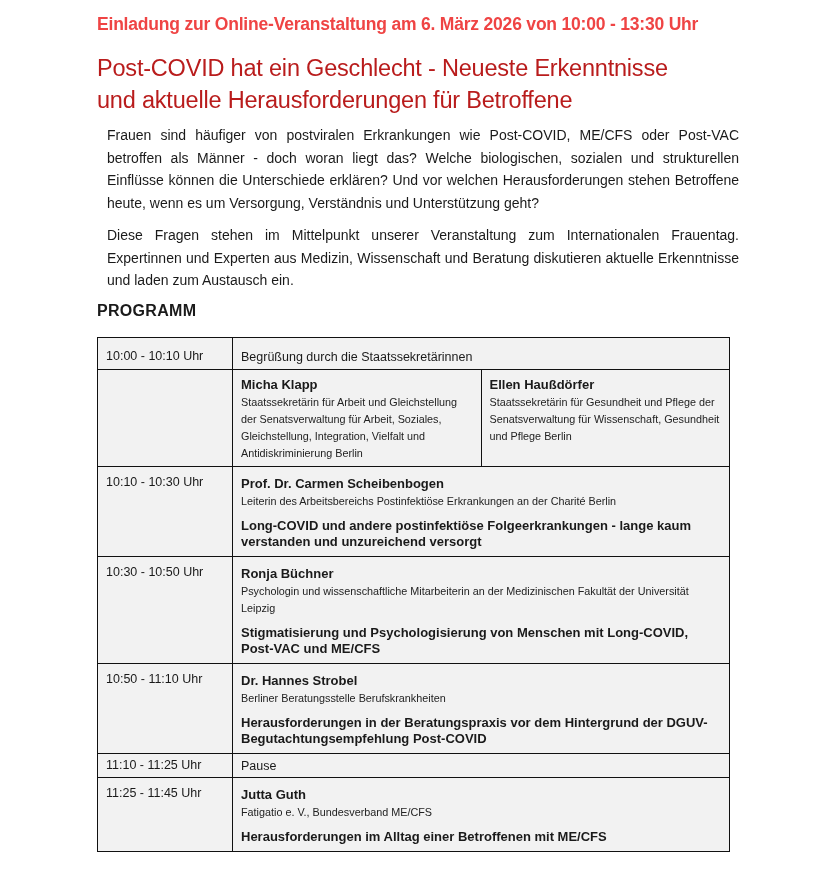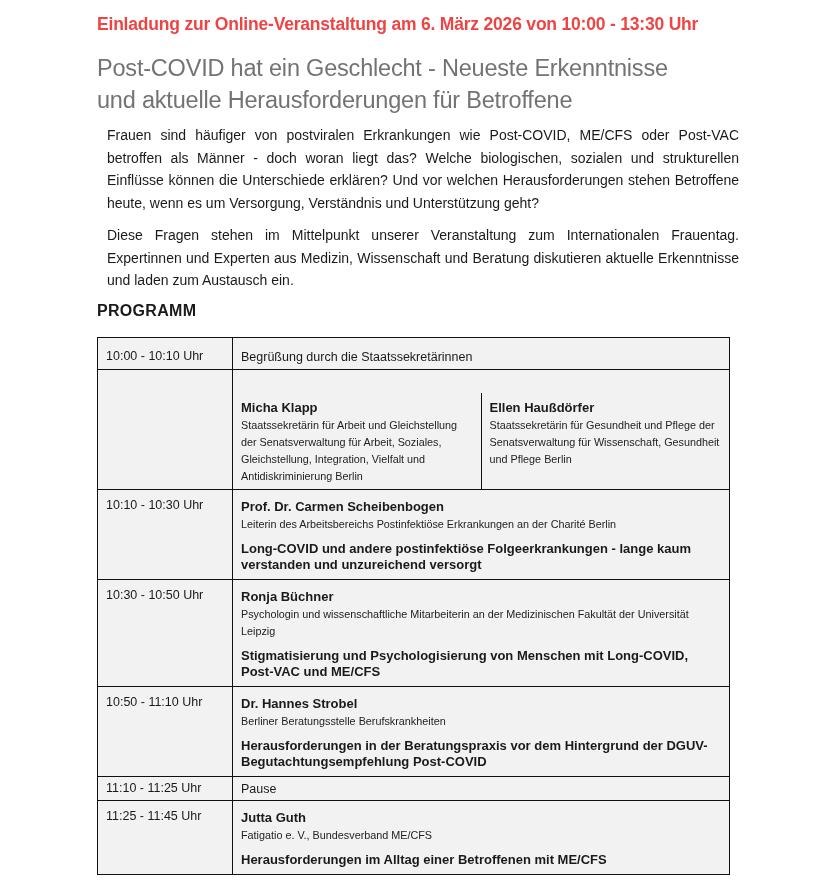--- a/index.html
+++ b/index.html
@@ -1,31 +1,31 @@
 <!DOCTYPE html>
 <html><head>
 <meta charset="utf-8">
 <style>
   html, body { margin: 0; padding: 0; background: #ffffff; }
   body { width: 814px; height: 881px; position: relative; font-family: "Liberation Sans", "DejaVu Sans", sans-serif; color: #1a1a1a; overflow: hidden; }
   .page { position: absolute; left: 97px; top: 0; width: 632px; }
   .invite { position: absolute; top: 14px; left: 0; font-size: 17.5px; font-weight: bold; color: #ef4444; letter-spacing: -0.2px; white-space: nowrap; }
-  .title { position: absolute; top: 52px; left: 0; width: 640px; font-size: 23.5px; line-height: 32px; color: #737373; letter-spacing: -0.2px; }
+  .title { position: absolute; top: 52px; left: 0; width: 640px; font-size: 23.5px; line-height: 32px; color: #b91c1c; letter-spacing: -0.2px; }
   .intro { position: absolute; left: 10px; width: 632px; font-size: 14px; line-height: 22.5px; text-align: justify; }
   .intro1 { top: 124px; }
   .intro2 { top: 224px; }
   .programm { position: absolute; top: 302px; left: 0; font-size: 16px; font-weight: bold; letter-spacing: 0.3px; }
   table.prog { position: absolute; top: 337px; left: 0; width: 633px; border-collapse: collapse; font-size: 12.5px; }
   table.prog td { border: 1.4px solid #111; background: #f2f2f2; vertical-align: top; padding: 0; }
   td.time { width: 126px; padding: 8px 0 0 8px !important; font-size: 12.5px; }
   td.content { padding: 8px 8px 6px 8px !important; }
   .name { font-size: 13px; font-weight: bold; line-height: 18px; }
   .role { font-size: 10.8px; line-height: 17px; color: #222; }
   .talk { font-size: 13px; font-weight: bold; line-height: 16px; margin-top: 8px; }
-  .split { display: flex; margin-top: 23px; }
+  .split { display: flex; }
   .split > div { flex: 1; }
   .split .left { padding: 6px 8px 4px 8px; border-right: 1.4px solid #111; }
   .split .right { padding: 6px 8px 4px 8px; }
   td.nopad { padding: 0 !important; }
   .plain { font-size: 12.5px; line-height: 16px; }
 </style>
 </head>
 <body>
 
 <div class="page">

